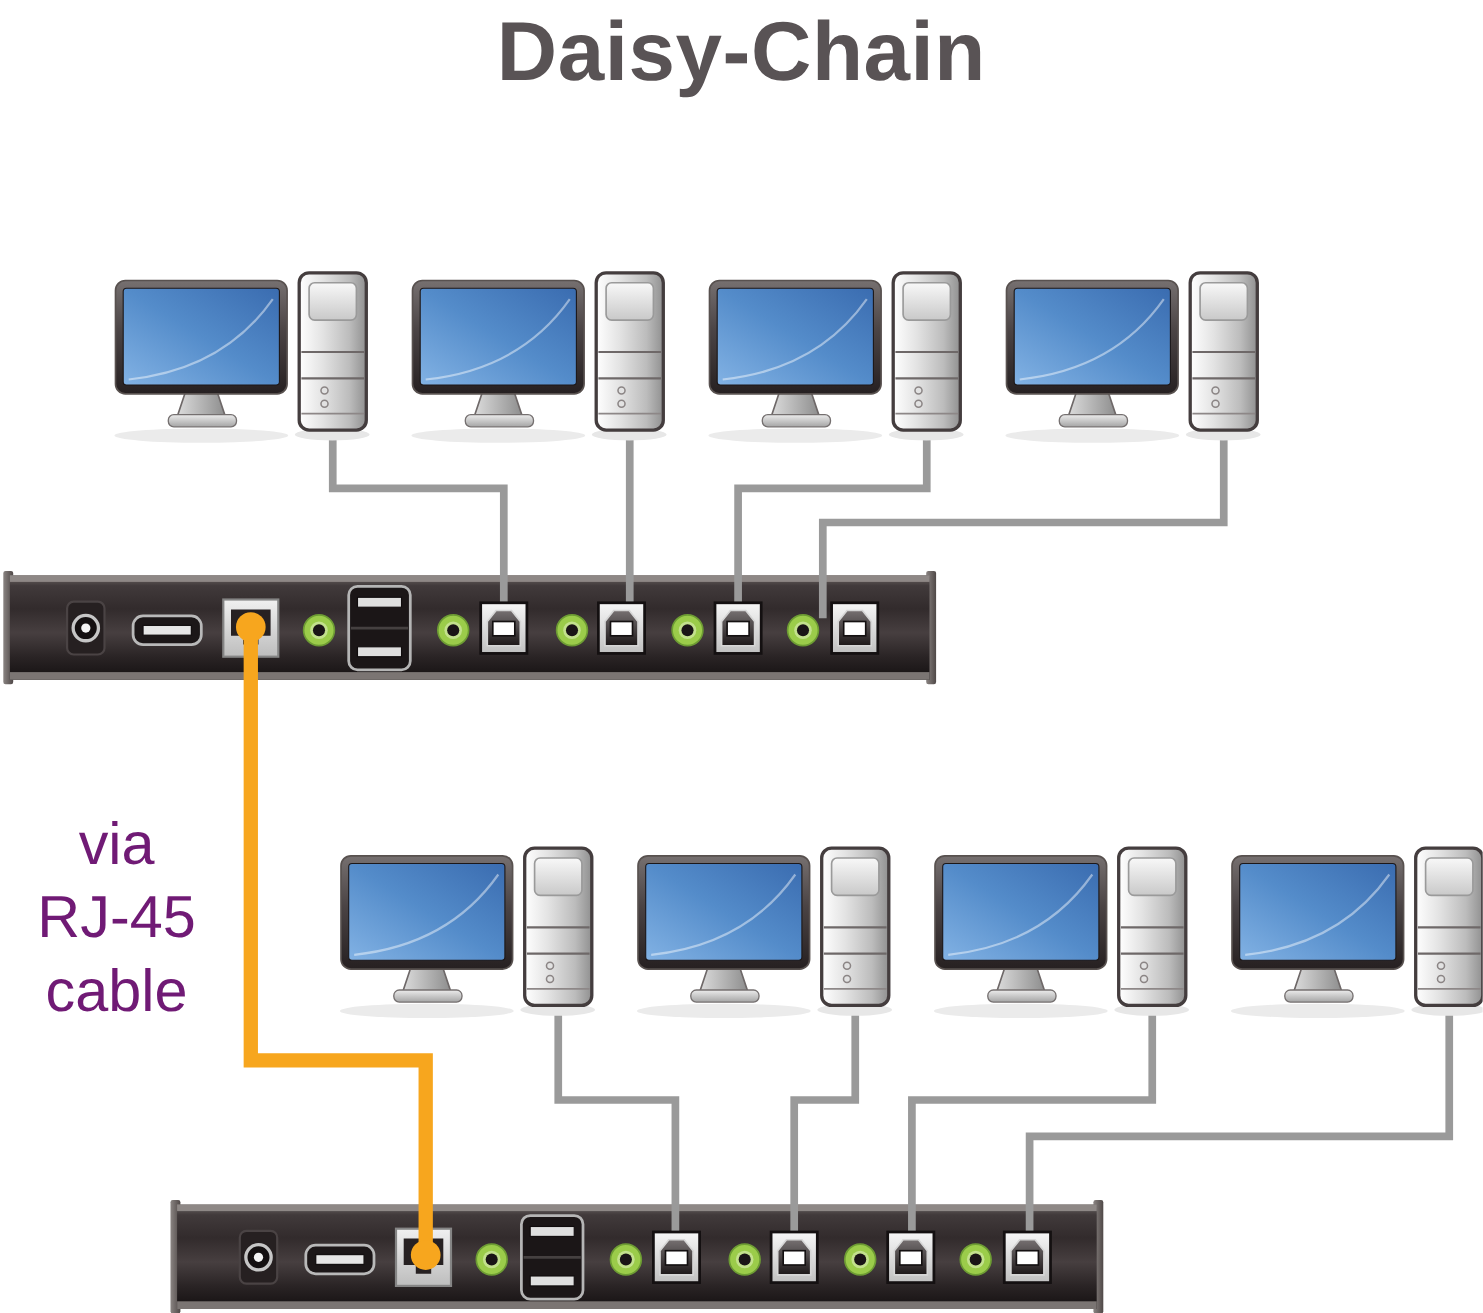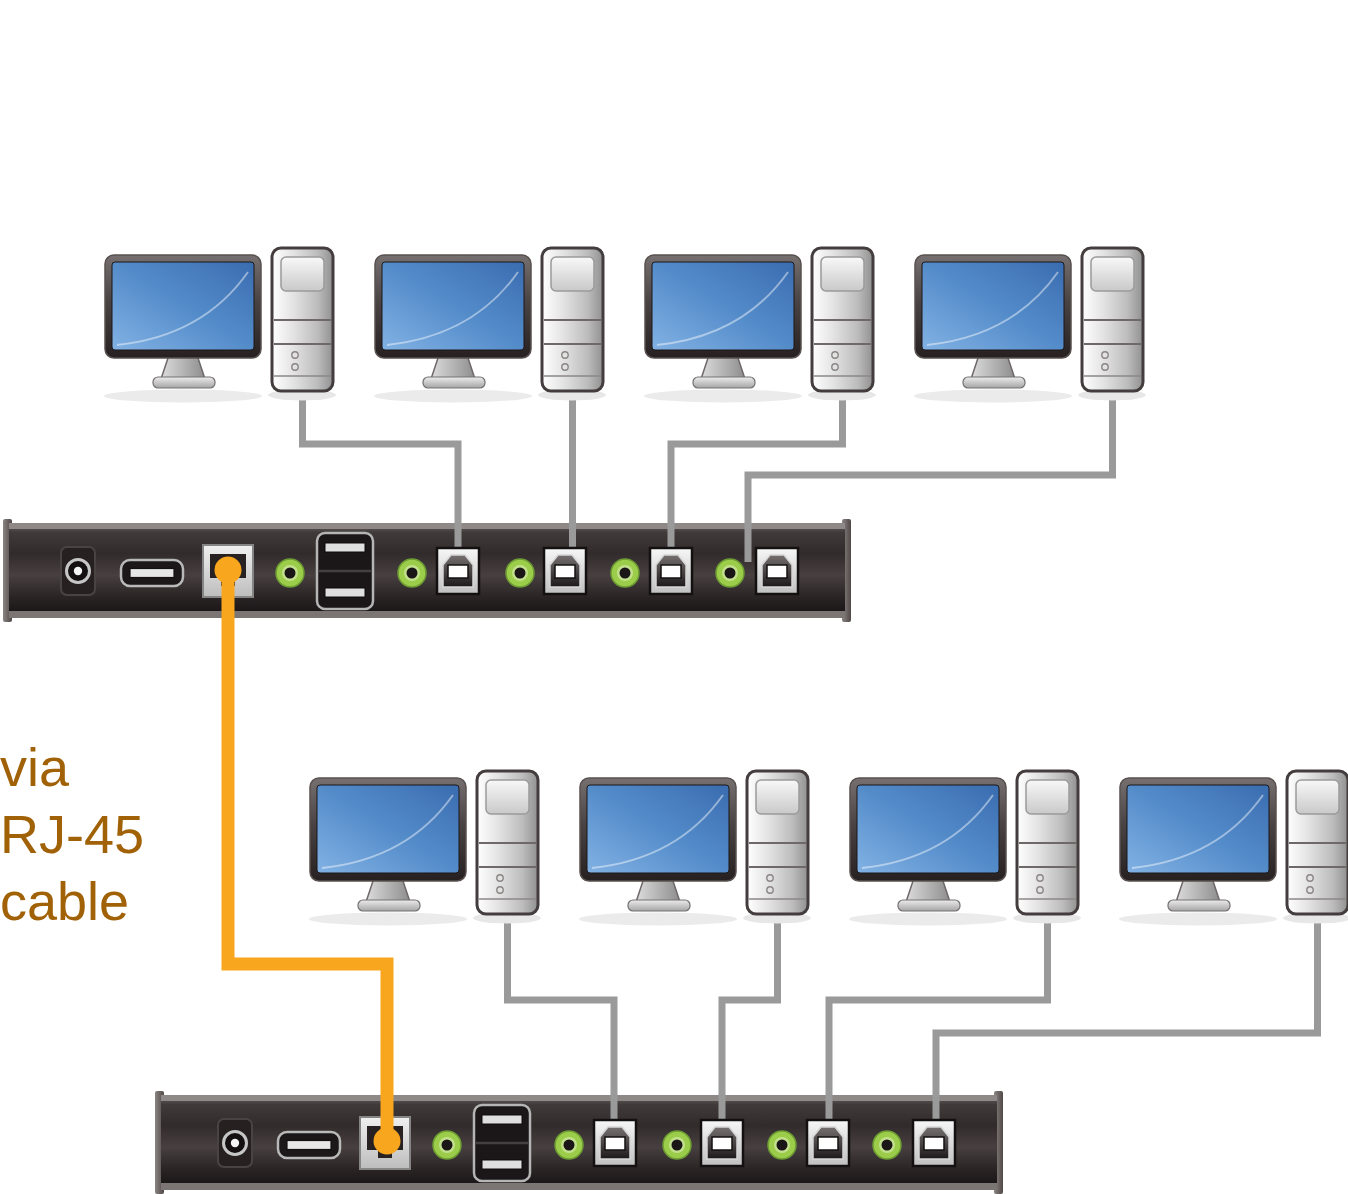--- a/index.html
+++ b/index.html
@@ -11,23 +11,23 @@
     font-family:"Liberation Sans", sans-serif;
   }
   .diagram-title{
     position:absolute;top:4px;left:0;width:100%;
     text-align:center;
     font-size:76px;font-weight:bold;letter-spacing:0.5px;
     color:#595355;
   }
   .rj45-label{
     position:absolute;top:734px;left:0;width:212px;
-    text-align:left;
+    text-align:center;
     font-size:54px;line-height:67px;font-weight:400;
-    color:#a16207;
+    color:#701a75;
     white-space:pre-line;
   }
   svg{position:absolute;top:0;left:0;}
 </style>
 </head>
 <body>
 
 <div class="canvas">
 
   <svg width="1348" height="1194" viewBox="0 0 1348 1194">
@@ -204,17 +204,18 @@
     <use href="#station" x="375" y="248"></use>
     <use href="#station" x="645" y="248"></use>
     <use href="#station" x="915" y="248"></use>
 
     <use href="#station" x="310" y="771"></use>
     <use href="#station" x="580" y="771"></use>
     <use href="#station" x="850" y="771"></use>
     <use href="#station" x="1120" y="771"></use>
   </svg>
 
+  <div class="diagram-title">Daisy-Chain</div>
   <div class="rj45-label">via
 RJ-45
 cable</div>
 
 </div>
 
 </body></html>

